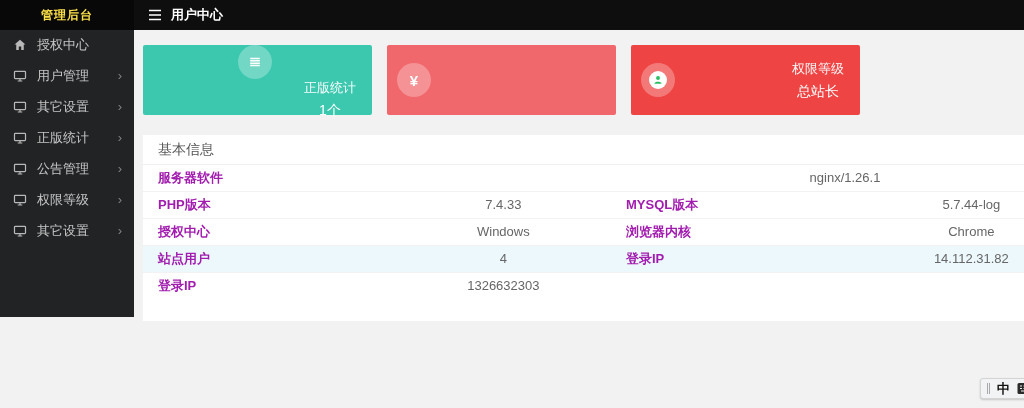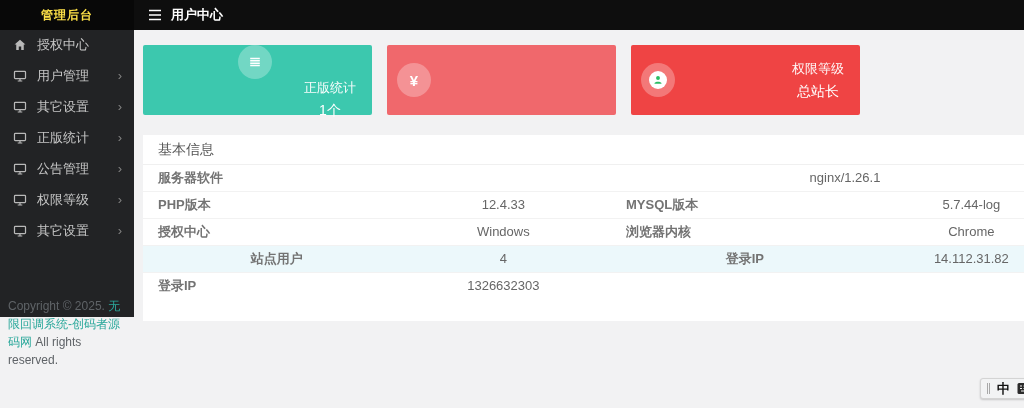--- a/index.html
+++ b/index.html
@@ -34,23 +34,23 @@
   .user-disc { width:18px; height:18px; border-radius:50%; background:#ffffff; display:flex; align-items:center; justify-content:center; }
   .card-text { margin-left:auto; text-align:center; }
   .card-title { font-size:13px; margin-bottom:5px; opacity:.96; }
   .card-value { font-size:14px; }
   
   .panel { width:936px; margin-top:20px; background:#ffffff; padding-bottom:22px; }
   .panel-title { padding:7px 15px; font-size:14px; color:#555; line-height:15px; border-bottom:1px solid #f0f0f0; }
   .info-table { width:100%; border-collapse:collapse; table-layout:fixed; font-size:13px; }
   .info-table td { height:26px; line-height:26px; border-bottom:1px solid #f2f2f2; overflow:hidden; white-space:nowrap; }
   .info-table tr:last-child td { border-bottom:none; }
-  td.lbl { font-weight:bold; color:#737373; padding-left:15px; text-align:left; }
+  td.lbl { font-weight:bold; color:#a21caf; padding-left:15px; text-align:left; }
   td.val { color:#666; text-align:center; }
-  tr.hl td { background:#ecf8fb;text-align:center; }
+  tr.hl td { background:#ecf8fb; }
   
   .ime { position:absolute; bottom:9px; right:-16px; height:21px; background:#f2f3f4; border:1px solid #d4d4d4; border-radius:3px; box-shadow:0 1px 2px rgba(0,0,0,.18); display:flex; align-items:center; padding:0 7px 0 6px; gap:7px; cursor:pointer; }
   .ime-grip { width:3px; height:11px; border-left:1px solid #a8a8a8; border-right:1px solid #a8a8a8; }
   .ime-lang { font-size:13px; font-weight:bold; color:#111; line-height:1; }
 </style>
 </head>
 <body>
 
 <header class="topbar">
   <div class="logo">管理后台</div>
@@ -143,25 +143,20 @@
         <span class="side-icon">
           <svg width="14" height="14" viewBox="0 0 16 16" fill="none" stroke="#b9b9b9" stroke-width="1.4">
             <rect x="1.7" y="2.8" width="12.6" height="8.2" rx="1"></rect>
             <path d="M5.4 13.7h5.2M8 11v2.7"></path>
           </svg>
         </span>
         <span class="side-label">其它设置</span>
         <span class="chevron">›</span>
       </div>
     </nav>
-  <div class="copyright">
-    <span>Copyright © 2025.</span>
-    <a>无限回调系统-创码者源码网</a>
-    <span>All rights reserved.</span>
-  </div>
 </aside>
 
 <main class="main">
 
   <section class="cards">
 
       <div class="card" style="background-color: rgb(60, 200, 174); flex-direction: column;">
         <span class="card-circle">
           <svg width="14" height="14" viewBox="0 0 16 16">
             <path d="M2.5 4h11M2.5 6.7h11M2.5 9.4h11M2.5 12.1h11" stroke="#ffffff" stroke-width="1.7" fill="none"></path>
@@ -211,21 +206,21 @@
       <tbody>
 
           <tr>
             <td class="lbl" colspan="2">服务器软件</td>
             <td class="val" colspan="2">nginx/1.26.1</td>
 
           </tr>
 
           <tr>
             <td class="lbl">PHP版本</td>
-            <td class="val">12.4.33</td>
+            <td class="val">7.4.33</td>
             <td class="lbl">MYSQL版本</td>
             <td class="val">5.7.44-log</td>
           </tr>
 
           <tr>
             <td class="lbl">授权中心</td>
             <td class="val">Windows</td>
             <td class="lbl">浏览器内核</td>
             <td class="val">Chrome</td>
           </tr>

